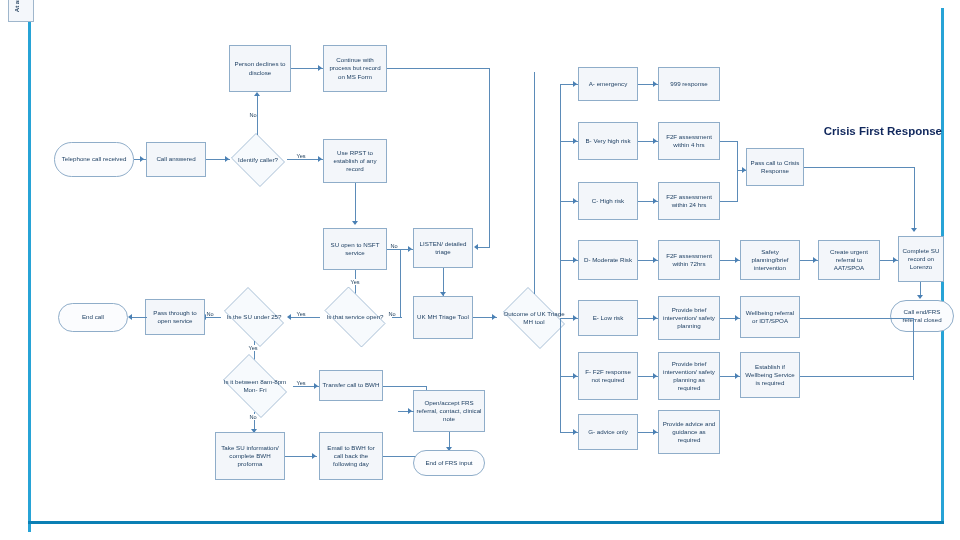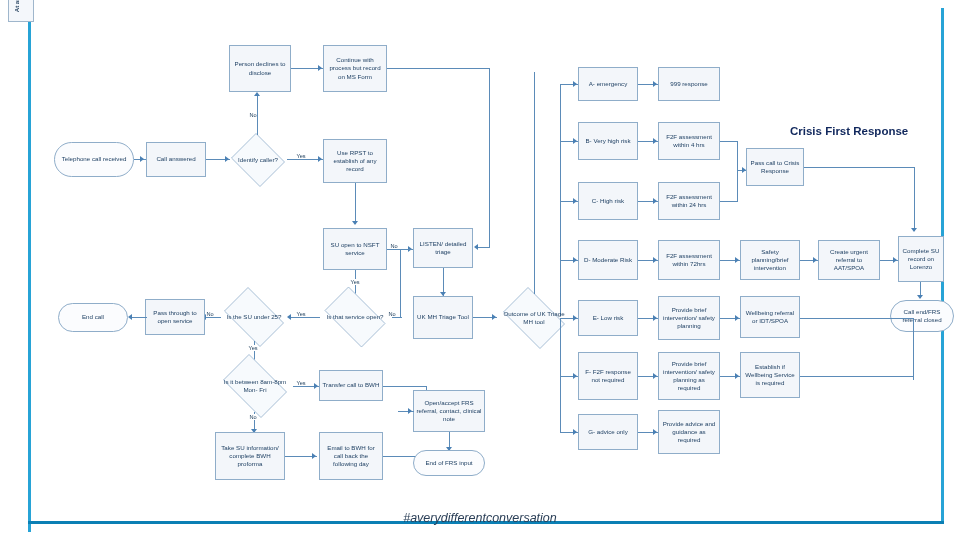--- a/index.html
+++ b/index.html
@@ -15,21 +15,21 @@
   
   .sidenote{position:absolute;left:8px;top:22px;width:455px;height:26px;
             transform:rotate(-90deg);transform-origin:left top;
             border:1px solid #9fb6cc;background:#f4f7fb;box-sizing:border-box;
             display:flex;align-items:center;justify-content:center;text-align:center;
             font-size:6.1px;line-height:1.35;font-weight:bold;color:#24415f;padding:1px 3px;}
 
   
   .title{position:absolute;left:790px;top:6px;width:152px;text-align:right;
          font-size:26px;line-height:0.97;font-weight:bold;color:#10275c;letter-spacing:-0.4px;}
-  .subtitle{position:absolute;left:790px;top:124px;width:152px;
+  .subtitle{position:absolute;left:790px;top:124px;width:152px;text-align:right;
             font-size:11.5px;line-height:1.22;font-weight:bold;color:#10275c;}
 
   .footer{position:absolute;left:0;top:511px;width:960px;text-align:center;
           font-style:italic;font-size:12.5px;color:#2b3f57;}
 
   
   .node{position:absolute;box-sizing:border-box;border:1px solid #8fadc9;
         background:#f3f6fa;color:#1f4063;display:flex;align-items:center;
         justify-content:center;text-align:center;padding:1px 2px;
         font-size:6.2px;line-height:1.3;}
@@ -56,21 +56,20 @@
 
 <div id="slide">
 
   <div class="frame-left"></div>
   <div class="frame-right"></div>
   <div class="frame-bottom"></div>
 
   <div class="sidenote">At any point: is there identified additional needs requiring reasonable adjustments? If required liaise with Intensive Support Team (LD+) for advice and guidance</div>
 
   <div class="subtitle">Crisis First Response</div>
-  <div class="footer">#averydifferentconversation</div>
 
   <div class="node term" style="left:54px;top:142px;width:80px;height:35px;">
       <span>Telephone call received</span>
     </div>
   <div class="ln lnh" style="left:134px;top:159px;width:12px;"></div>
   <div class="arw r" style="left:140px;top:156px;"></div>
 
   <div class="node" style="left:146px;top:142px;width:60px;height:35px;">
       <span>Call answered</span>
     </div>

